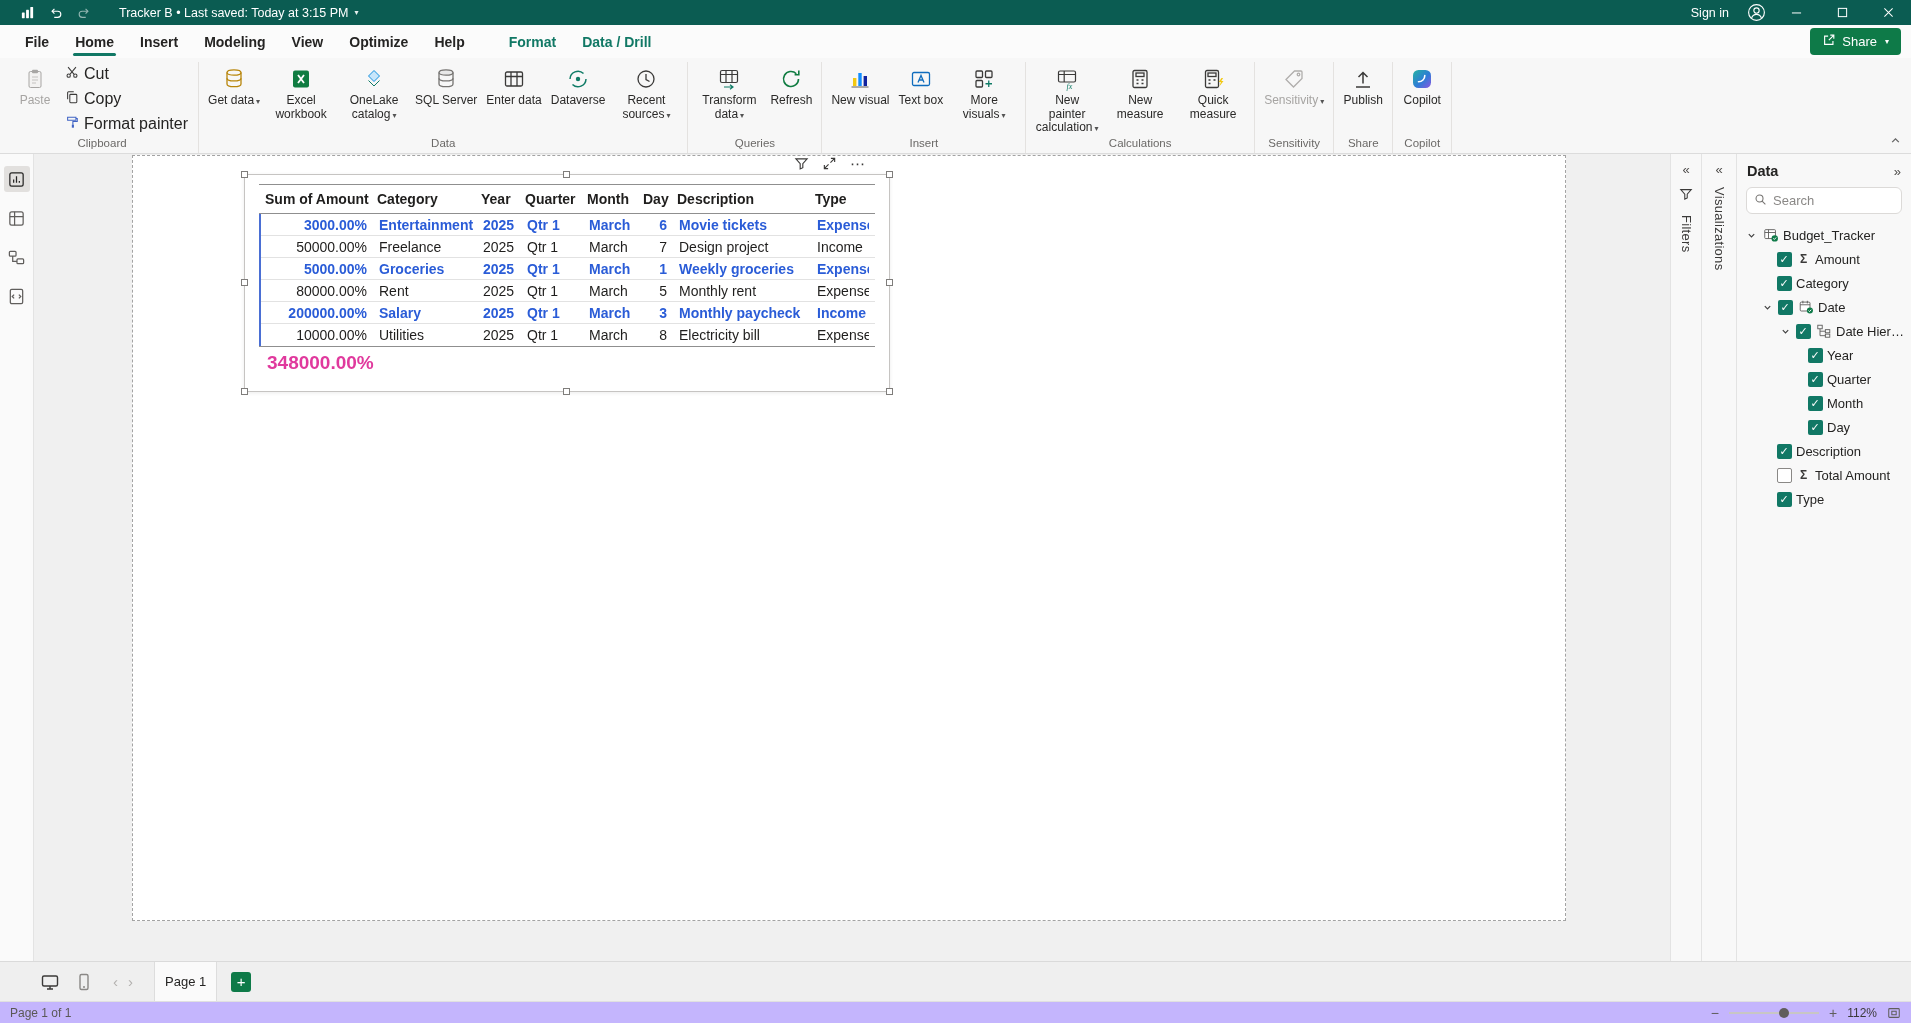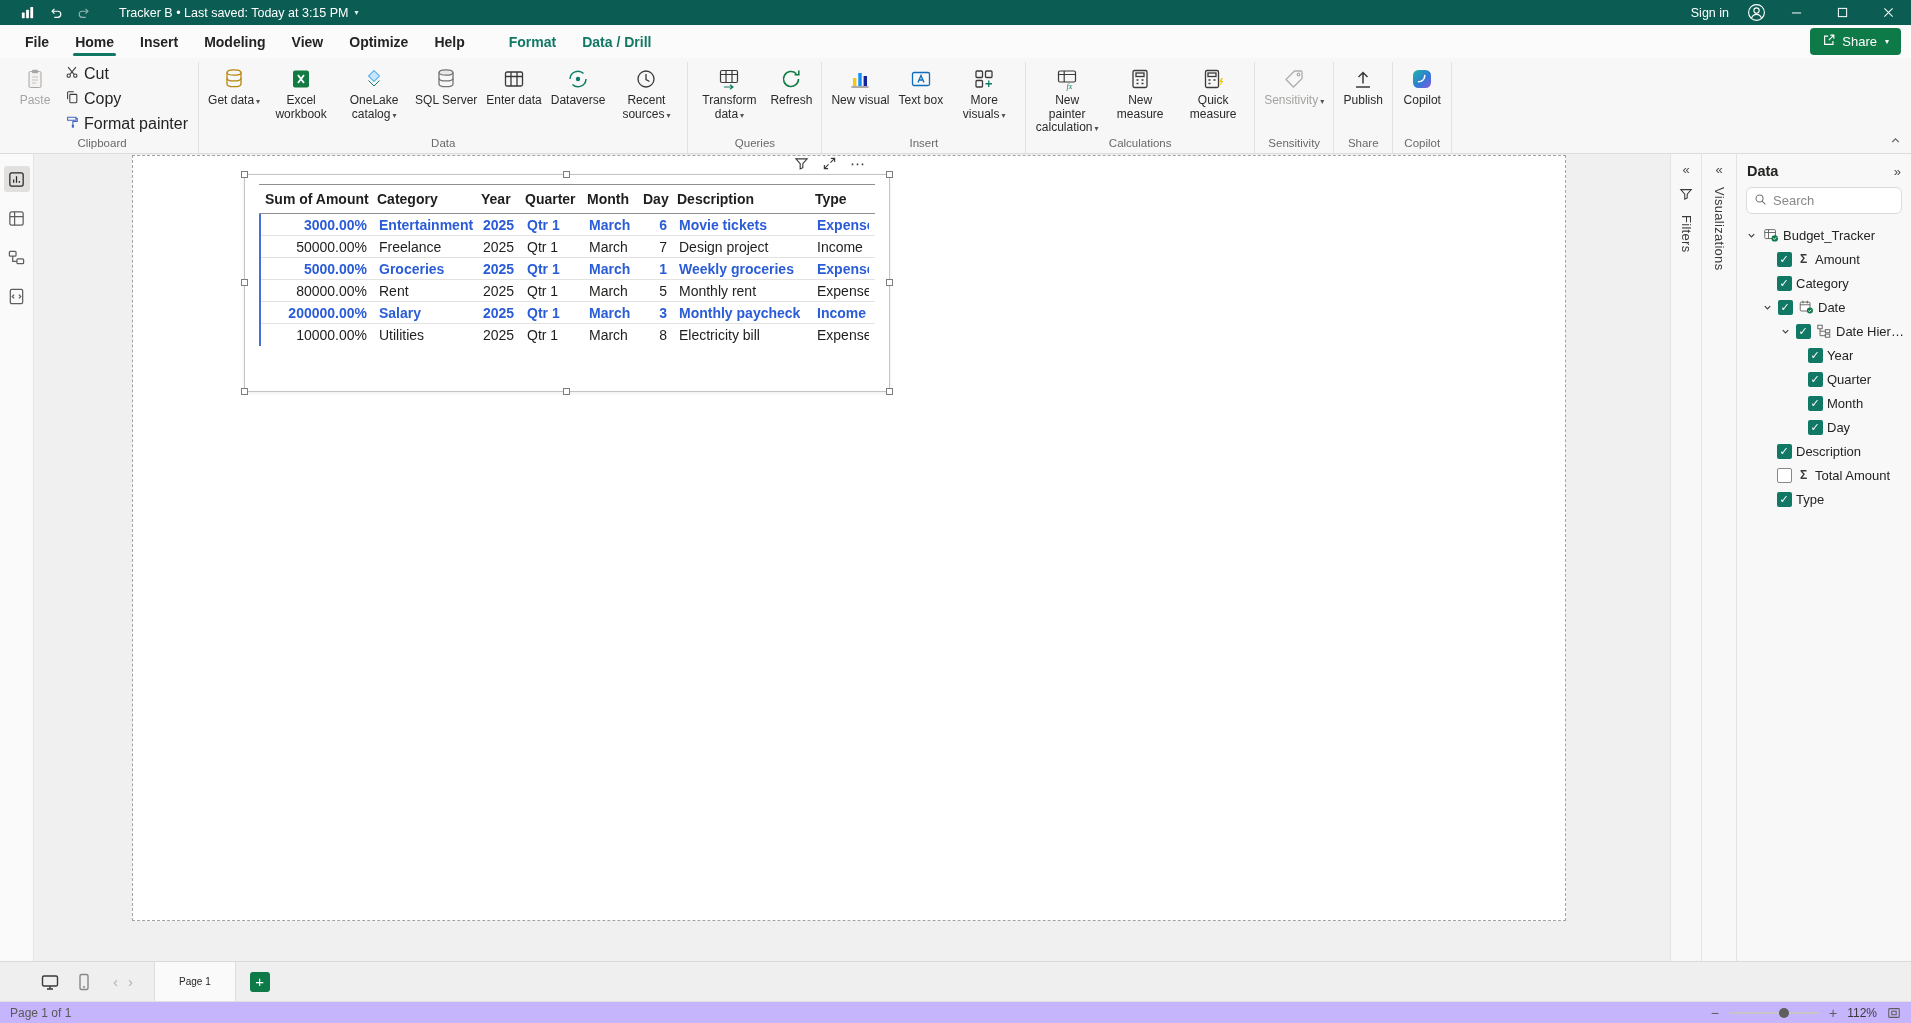--- a/index.html
+++ b/index.html
@@ -110,21 +110,21 @@
   .ticon svg { width:16px; height:16px; }
   .sig { width:15px; flex:none; text-align:center; font-size:12px; font-weight:bold; color:#3b3a39; }
   .tlabel { white-space:nowrap; overflow:hidden; text-overflow:ellipsis; font-size:13px; }
   .p8{padding-left:8px}.p24{padding-left:24px}.p40{padding-left:40px}.p42{padding-left:42px}.p71{padding-left:71px}
 
   
   .pagesbar { height:40px; background:#efefef; border-top:1px solid #dadada; display:flex; align-items:center; padding-left:40px; flex:none; }
   .pb-icon { display:flex; align-items:center; margin-right:14px; }
   .pb-icon svg { width:20px; height:20px; }
   .pb-chev { color:#b3b1af; font-size:15px; padding:0 5px; }
-  .page-tab { height:40px; display:flex; align-items:center; padding:0 24px; background:#fafafa; border-left:1px solid #ddd; border-right:1px solid #ddd; font-size:10px; margin-left:16px; }
+  .page-tab { height:40px; display:flex; align-items:center; padding:0 10px; background:#fafafa; border-left:1px solid #ddd; border-right:1px solid #ddd; font-size:13px; margin-left:16px; }
   .add-page { width:20px; height:20px; margin-left:14px; border-radius:3px; background:var(--share-green,#0e7a48); color:#fff; display:flex; align-items:center; justify-content:center; font-size:15px; line-height:1; }
 
   .statusbar { height:22px; background:#c4b5fd; border-top:1px solid #e0e0e0; display:flex; align-items:center; padding:0 10px; font-size:12px; color:#5a5856; flex:none;justify-content:center; }
   .sb-right { margin-left:auto; display:flex; align-items:center; gap:10px; }
   .zoomglyph { font-size:14px; color:#605e5c; }
   .slider { width:90px; height:2px; background:#c8c6c4; position:relative; }
   .thumb { position:absolute; left:55%; top:-4px; width:10px; height:10px; border-radius:50%; background:#605e5c; }
   .zoomtext { font-size:12px; color:#3b3a39; }
   .fit svg { width:14px; height:14px; display:block; }
 </style>
@@ -603,20 +603,24 @@
               <span class="c num">10000.00%</span>
               <span class="c">Utilities</span>
               <span class="c">2025</span>
               <span class="c">Qtr 1</span>
               <span class="c">March</span>
               <span class="c num">8</span>
               <span class="c">Electricity bill</span>
               <span class="c">Expense</span>
             </div>
           </div>
+          <div class="tv-total">
+            <span class="total">348000.00%</span>
+            <span></span>
+          </div>
         </div>
       </div>
     </div>
 
     <div class="strip">
       <span class="collapse-glyph">«</span>
       <span class="strip-icon">
         <svg viewBox="0 0 16 16" fill="none" stroke="#3b3a39" stroke-width="1.2">
             <path d="M2 3h12l-4.6 5.2v4.3l-2.8 1.3V8.2z"></path>
           </svg>

